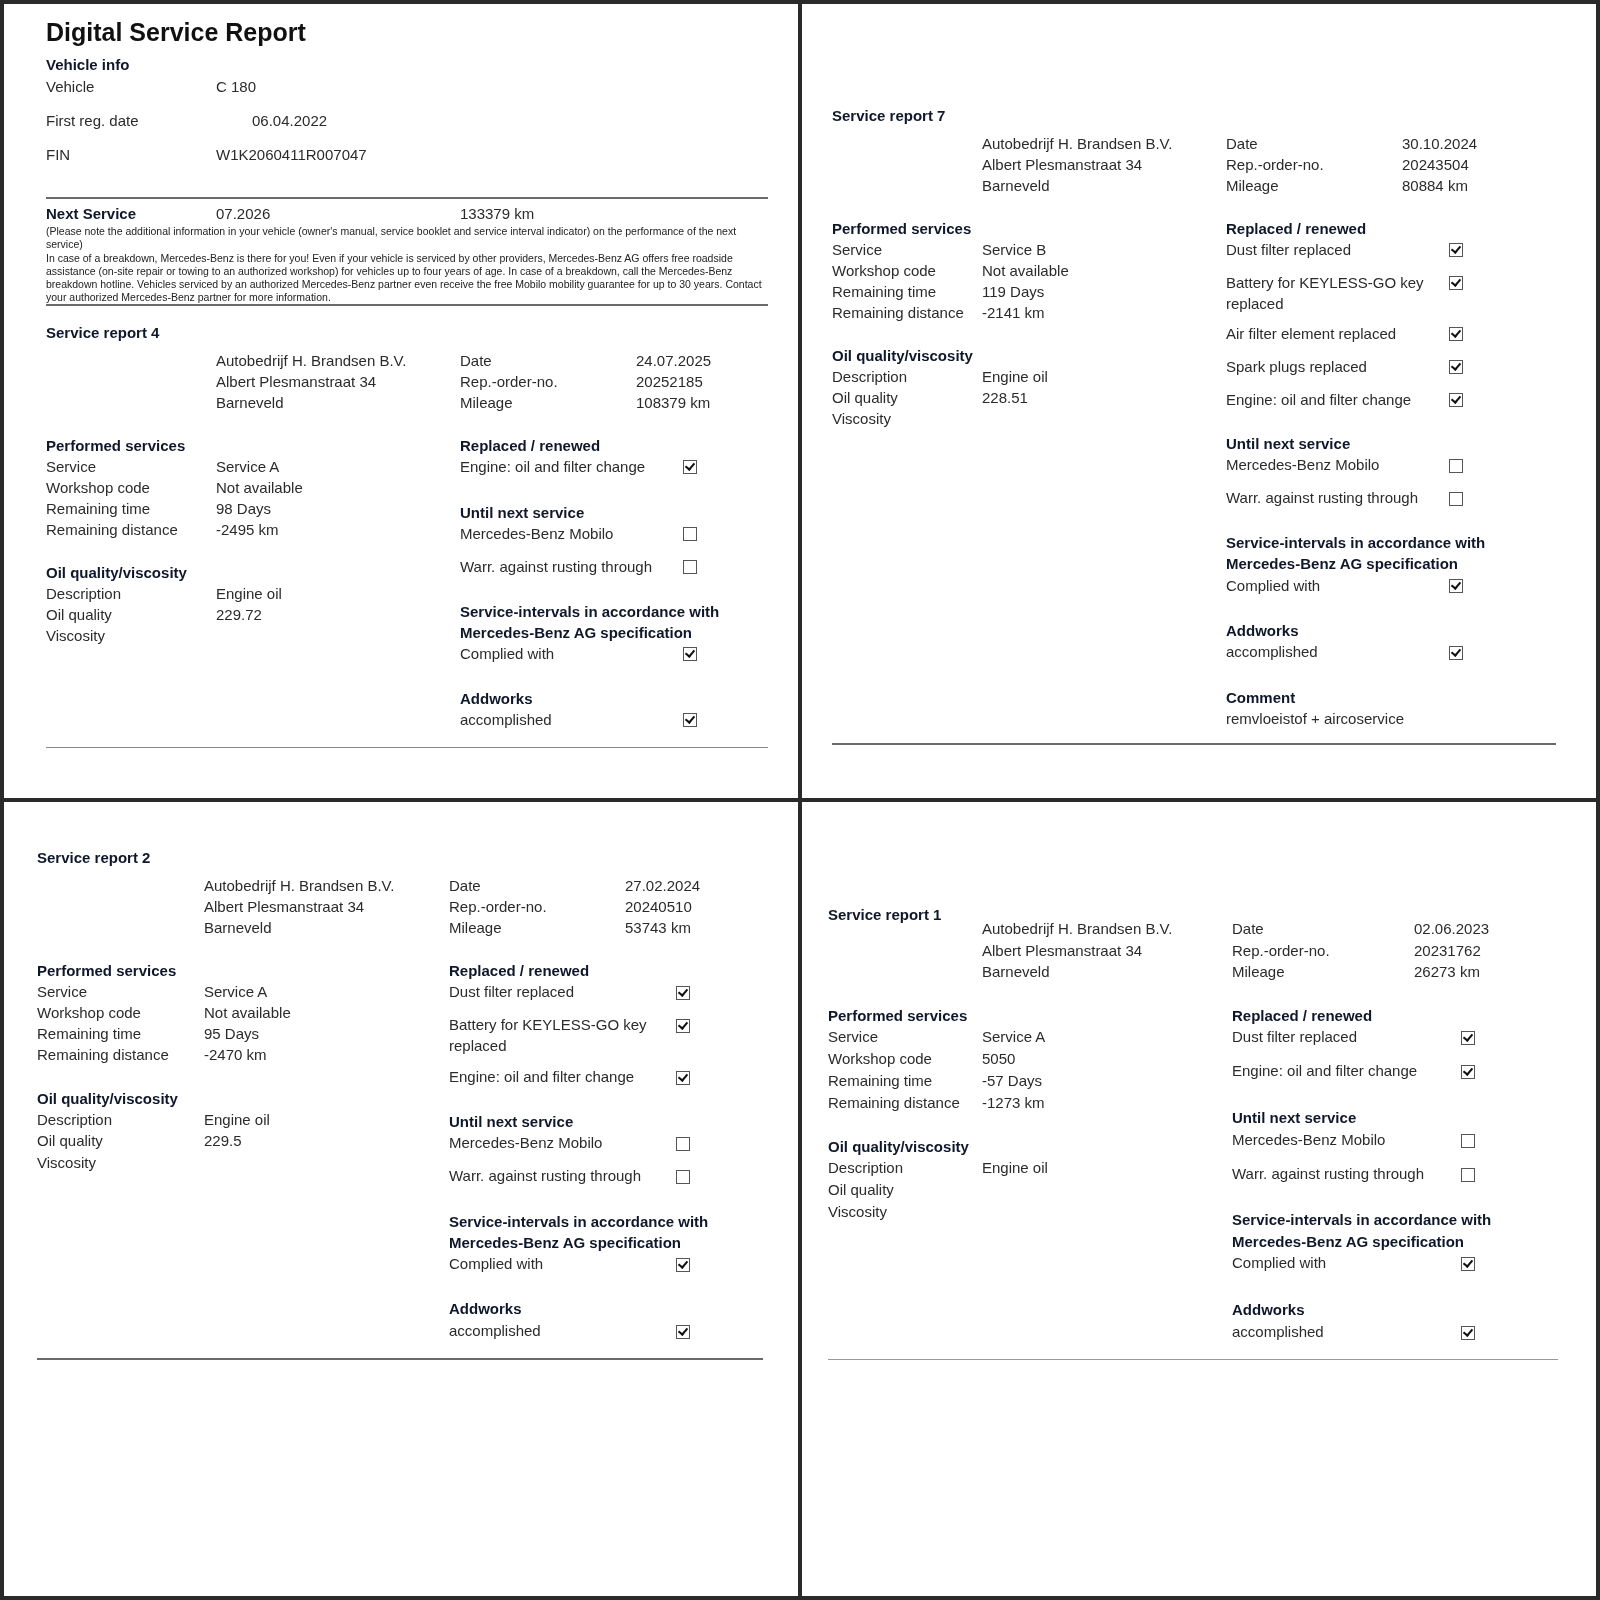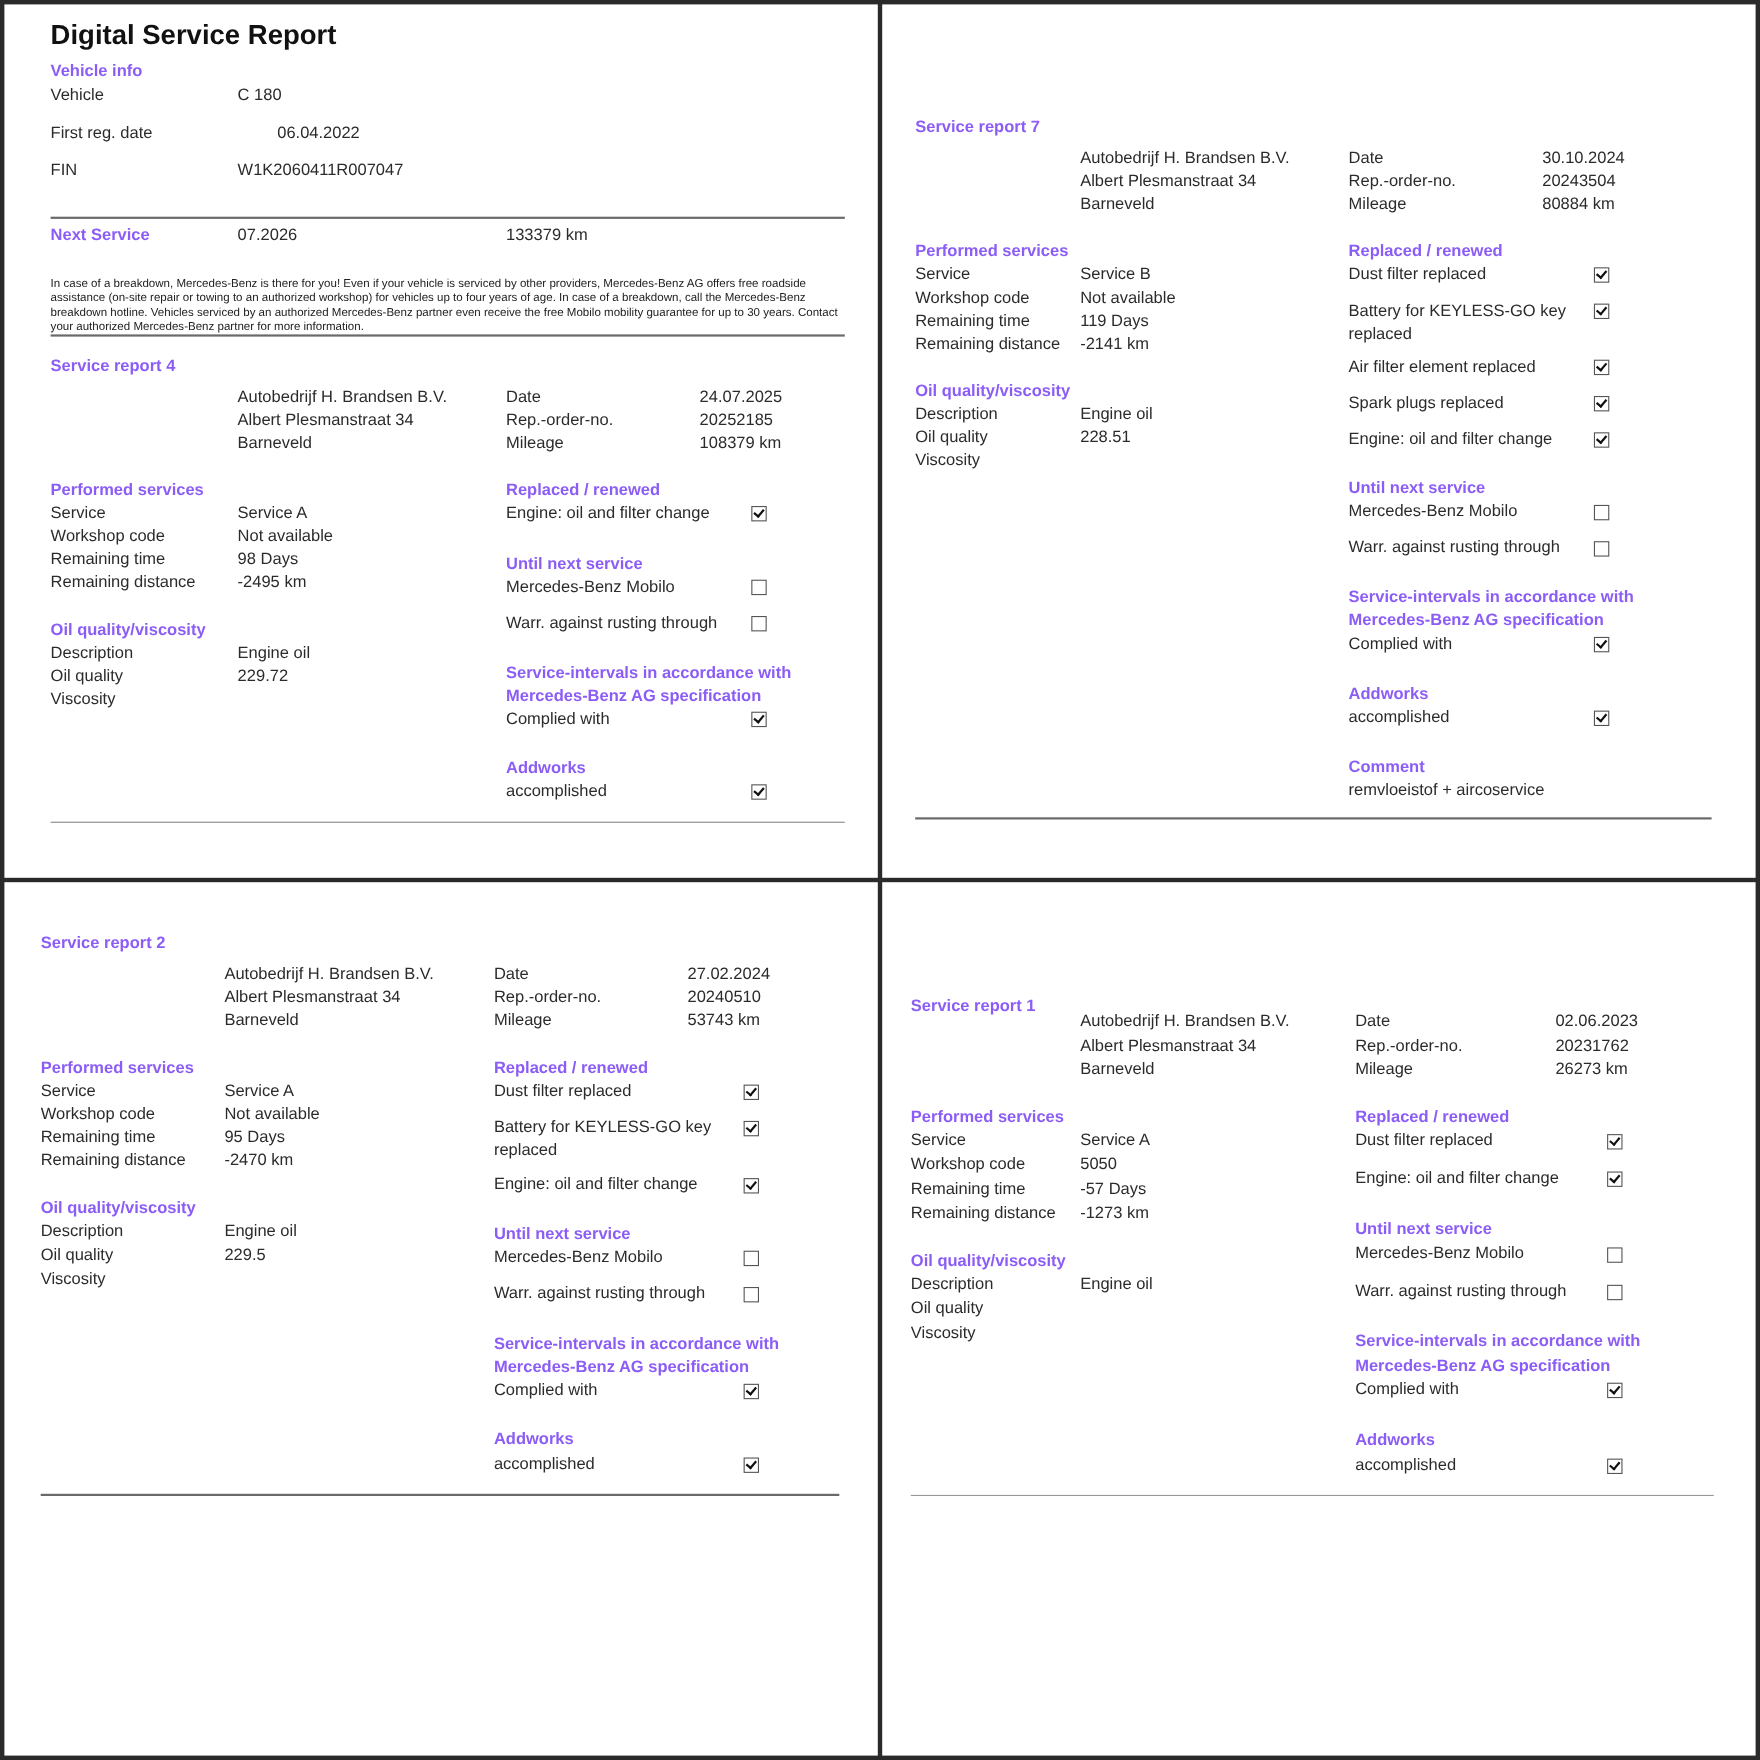--- a/index.html
+++ b/index.html
@@ -5,21 +5,21 @@
   html, body { margin:0; padding:0; background:#2a2a2a; }
   body { width:1600px; height:1600px; position:relative; overflow:hidden;
          font-family:"Liberation Sans", sans-serif; color:#1a1a1a; }
   .page { position:absolute; background:#fff; overflow:hidden; }
   .q1 { left:4px; top:4px; width:794px; height:794px; }
   .q2 { left:802px; top:4px; width:794px; height:794px; }
   .q3 { left:4px; top:802px; width:794px; height:794px; }
   .q4 { left:802px; top:802px; width:794px; height:794px; }
   .abs { position:absolute; white-space:nowrap; }
   .t { font-size:15px; color:#2b2b2b; }
-  .b { font-size:15px; font-weight:bold; color:#8b5cf6; }
+  .b { font-size:15px; font-weight:bold; color:#0f172a; }
   .title { font-size:25px; font-weight:bold; color:#111; }
   .small { font-size:10.5px; color:#222; line-height:13px; white-space:normal; }
   .hr { position:absolute; height:2px; background:#6a6a6a; }
   .cb { position:absolute; width:14px; height:14px; border:1.5px solid #555; background:#fff; box-sizing:border-box; }
   .cb.on::after { content:""; position:absolute; left:3px; top:0px; width:4px; height:7px;
                   border-right:2.5px solid #111; border-bottom:2.5px solid #111; transform:rotate(40deg); }
 </style>
 </head>
 <body>
 
@@ -31,20 +31,21 @@
   <div class="abs t" style="left:212px;top:74px;">C 180</div>
   <div class="abs t" style="left:42px;top:108px;">First reg. date</div>
   <div class="abs t" style="left:212px;top:108px;margin-left:36px;">06.04.2022</div>
   <div class="abs t" style="left:42px;top:142px;">FIN</div>
   <div class="abs t" style="left:212px;top:142px;">W1K2060411R007047</div>
 
   <div class="hr" style="left:42px;top:193px;width:722px;"></div>
   <div class="abs b" style="left:42px;top:201px;">Next Service</div>
   <div class="abs t" style="left:212px;top:201px;">07.2026</div>
   <div class="abs t" style="left:456px;top:201px;">133379 km</div>
+  <div class="abs small" style="left:42px;top:221px;width:724px;">(Please note the additional information in your vehicle (owner's manual, service booklet and service interval indicator) on the performance of the next service)</div>
   <div class="abs small" style="left:42px;top:248px;width:724px;">In case of a breakdown, Mercedes-Benz is there for you! Even if your vehicle is serviced by other providers, Mercedes-Benz AG offers free roadside assistance (on-site repair or towing to an authorized workshop) for vehicles up to four years of age. In case of a breakdown, call the Mercedes-Benz breakdown hotline. Vehicles serviced by an authorized Mercedes-Benz partner even receive the free Mobilo mobility guarantee for up to 30 years. Contact your authorized Mercedes-Benz partner for more information.</div>
   <div class="hr" style="left:42px;top:300px;width:722px;"></div>
 
   <div class="abs b" style="left:42px;top:320px;">Service report 4</div>
   <div class="abs t" style="left:212px;top:348px;">Autobedrijf H. Brandsen B.V.</div>
   <div class="abs t" style="left:212px;top:369px;">Albert Plesmanstraat 34</div>
   <div class="abs t" style="left:212px;top:390px;">Barneveld</div>
   <div class="abs t" style="left:456px;top:348px;">Date</div>
   <div class="abs t" style="left:456px;top:369px;">Rep.-order-no.</div>
   <div class="abs t" style="left:456px;top:390px;">Mileage</div>

